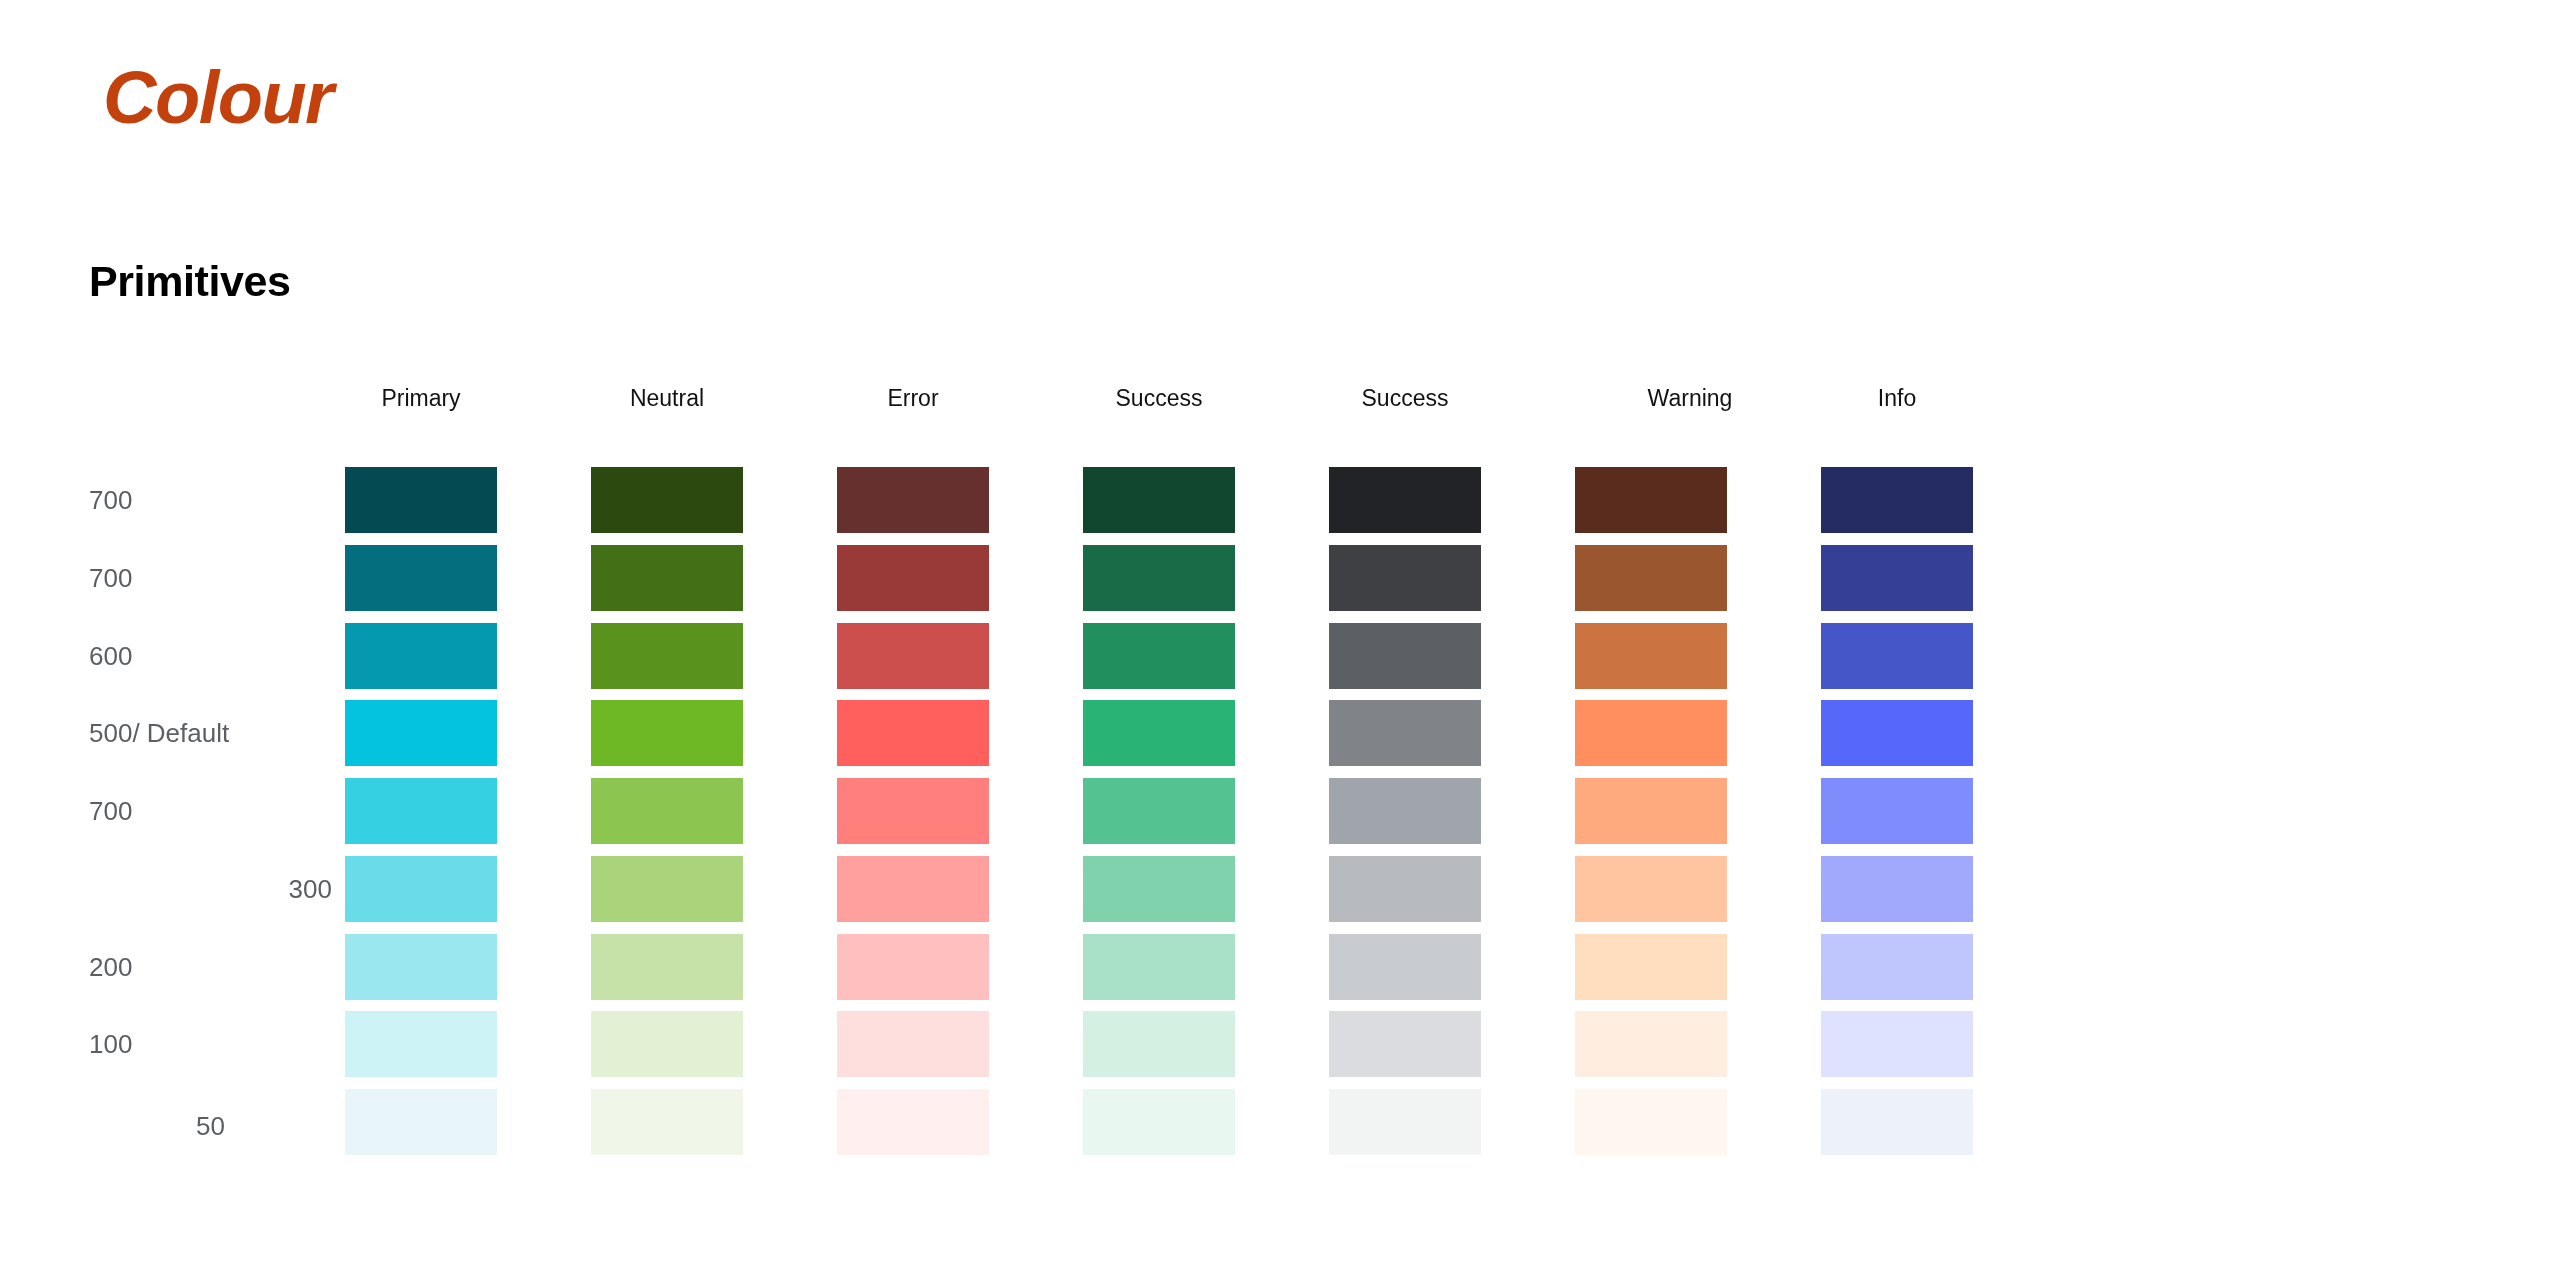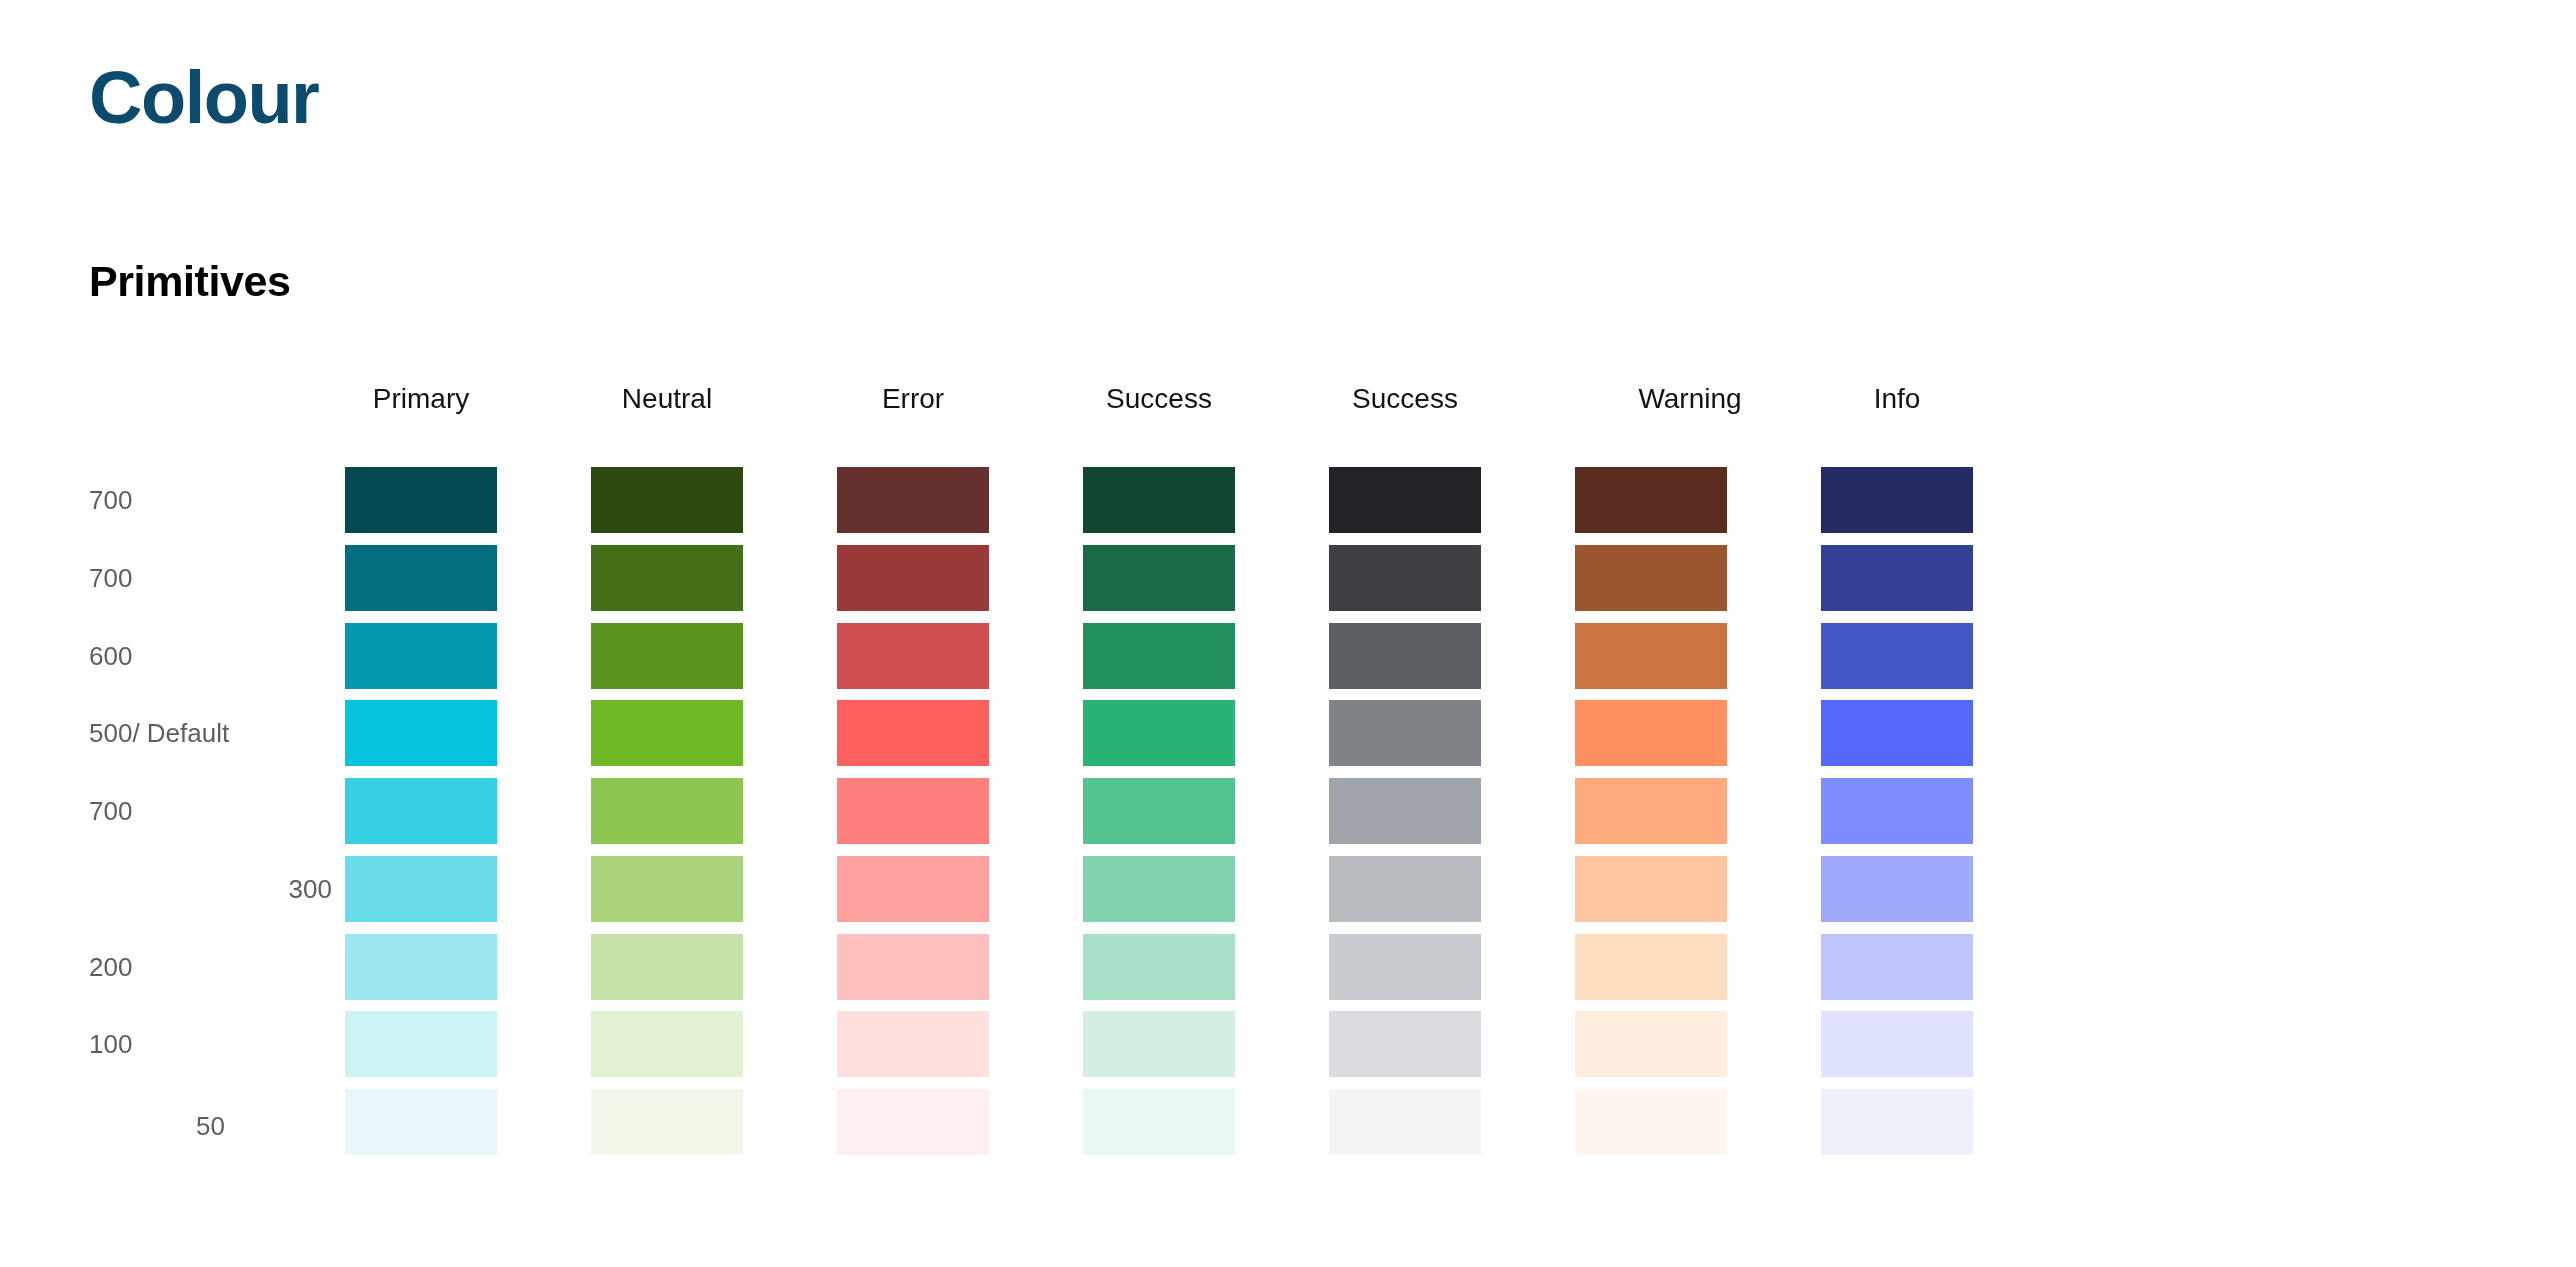--- a/index.html
+++ b/index.html
@@ -21,28 +21,29 @@
     position: absolute;
     left: 0; top: 0;
     width: 2576px;
     height: 1268px;
     background: #ffffff;
   }
 
   
   .page-title {
     position: absolute;
-    left: 89px;
+    left: 103px;
     top: 56px;
     font-size: 74px;
     line-height: 84px;
     font-weight: 700;
     letter-spacing: -1.5px;
-    color: #0c4a6e;
-    white-space: nowrap;
+    color: #c2410c;
+    white-space: nowrap;
+    font-style: italic;
   }
 
   .section-title {
     position: absolute;
     left: 89px;
     top: 256px;
     font-size: 43px;
     line-height: 51px;
     font-weight: 700;
     letter-spacing: -0.4px;
@@ -63,21 +64,21 @@
     position: absolute;
     left: 345px;
     top: 379px;
     height: 39px;
   }
   .col-header {
     position: absolute;
     top: 0;
     width: 152px;
     text-align: center;
-    font-size: 28px;
+    font-size: 23px;
     line-height: 39px;
     font-weight: 400;
     color: #121212;
     white-space: nowrap;
   }
 
   .row-labels {
     position: absolute;
     left: 89px;
     top: 467px;

